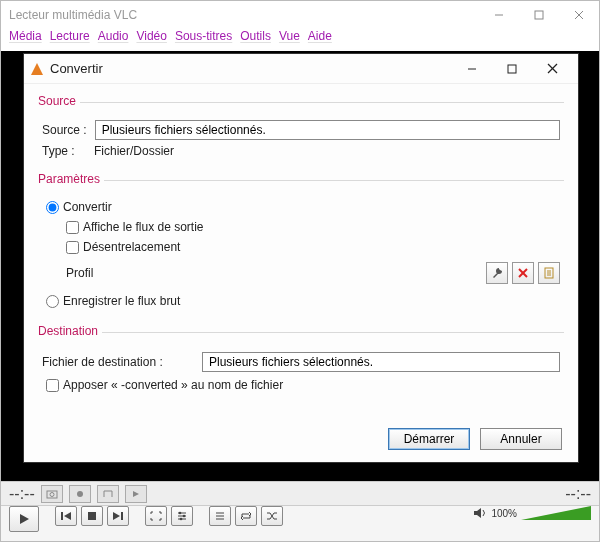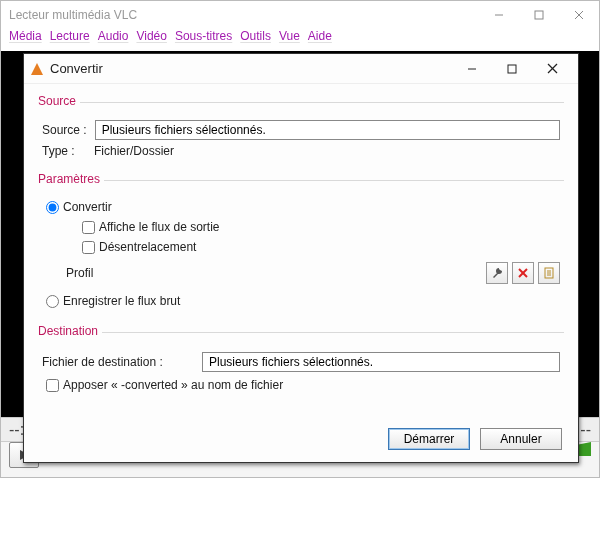--- a/index.html
+++ b/index.html
@@ -1,17 +1,17 @@
 <!DOCTYPE html>
 <html><head>
 <meta charset="utf-8">
 <style>
   * { box-sizing: border-box; font-family: "Segoe UI", Tahoma, sans-serif; }
   body { margin: 0; width: 600px; height: 542px; overflow: hidden; background: #fff; }
-  .main-window { width: 600px; height: 478px; border: 1px solid #bbb; position: relative; background: #fff; display: flex; flex-direction: column; }
+  .main-window { width: 600px; height: 542px; border: 1px solid #bbb; position: relative; background: #fff; display: flex; flex-direction: column; }
   .titlebar { height: 28px; display: flex; align-items: center; padding: 0 0 0 8px; font-size: 12px; color: #999; }
   .titlebar .spacer { flex: 1; }
   .win-btn { width: 40px; height: 28px; display: inline-flex; align-items: center; justify-content: center; color: #888; }
   .menubar { height: 22px; display: flex; gap: 8px; padding: 0 8px; font-size: 12px; color: #a21caf; }
   .menubar span { text-decoration: underline; text-underline-offset: 2px; text-decoration-color: rgba(0,0,0,0.12);}
   .video-area { flex: 1; background: #000; position: relative; }
   .status-band { height: 24px; background: #eee; border-top: 1px solid #ccc; display: flex; align-items: center; gap: 6px; padding: 0 8px; }
   .controls { height: 36px; background: #f5f5f5; border-top: 1px solid #ccc; display: flex; align-items: flex-start; gap: 4px; padding: 0 8px; position: relative;}
   .ctrl-btn { width: 22px; height: 20px; border: 1px solid #888; background: linear-gradient(#fff,#e7e7e7); display: inline-flex; align-items: center; justify-content: center; border-radius: 2px; }
   .ctrl-btn svg { display:block; }
@@ -29,21 +29,21 @@
   .dlg-body { flex: 1; padding: 6px 14px; font-size: 12px; color: #222; overflow: hidden; }
   .group { border: none; margin: 4px 0 8px; padding: 0; position: relative;}
   .group::before { content: ""; position: absolute; left: 0; right: 0; top: 8px; height: 1px; background: #d9d9d9; }
   .group > .legend { background: #fdfdfd; position: relative; padding: 0 4px 0 0; margin-left: 0; color: #be185d; z-index: 1; }
   .group-inner { padding: 8px 4px 2px; }
   .row { display: flex; align-items: center; gap: 8px; margin: 4px 0; }
   .label { min-width: 44px; }
   .textbox { flex:1; border: 1px solid #888; padding: 2px 6px; font-size: 12px; height: 20px; background:#fff; }
   input[type=radio], input[type=checkbox]{ margin: 0 4px 0 0; vertical-align: middle; }
   .radio-row, .chk-row { display: flex; align-items: center; margin: 6px 0 6px 4px; font-size: 12px; }
-  .chk-row.sub { margin-left: 40px; }
+  .chk-row.sub { margin-left: 24px; }
   .profile-row { display:flex; align-items:center; gap:4px; margin: 8px 0 10px 24px; }
   .profile-label { width: 50px; }
   .select { flex:1; max-width: 210px; height: 22px; border:1px solid #888; background:#fff; display:flex; align-items:center; padding: 0 4px; justify-content: space-between; }
   .select .caret { font-size: 10px; }
   .tool-btn { width: 22px; height: 22px; border:1px solid #999; background: linear-gradient(#fff,#e9e9e9); display:inline-flex; align-items:center; justify-content:center; }
   .dest-row { display:flex; align-items:center; gap: 10px; margin: 6px 0; }
   .dest-label { min-width: 150px; }
   .dlg-buttons { display:flex; justify-content:flex-end; gap:10px; padding: 8px 16px 12px; }
   .btn { min-width: 82px; height: 22px; border:1px solid #888; background: linear-gradient(#fff,#e7e7e7); font-size:12px; display:inline-flex; align-items:center; justify-content:center; }
   .btn.primary { border: 1px solid #3b78b5; outline: 1px solid #9ec7ec; outline-offset: -2px; }

